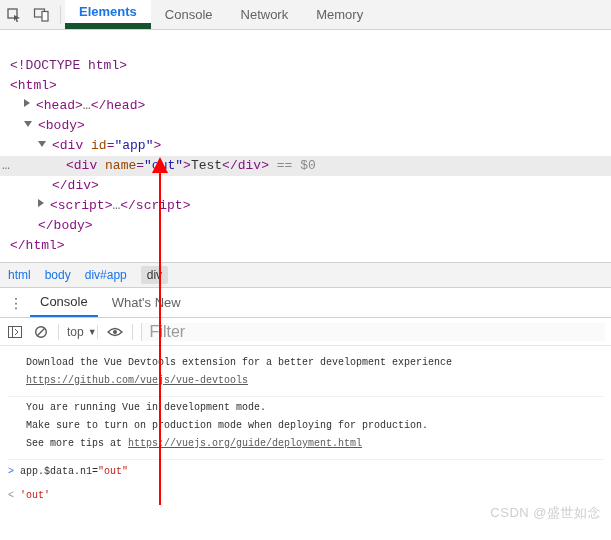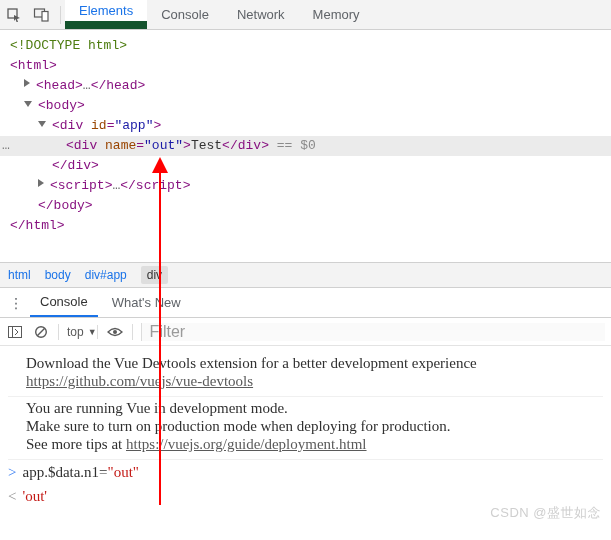--- a/index.html
+++ b/index.html
@@ -28,21 +28,21 @@
     display: flex; align-items: center; justify-content: center;
     color: #5a5a5a;
   }
   .topbar .divider { width:1px; height:18px; background:#d6d6d6; margin:0 4px; }
   .tabs { display:flex; align-items:stretch; height:100%; }
   .tab {
     padding: 0 14px;
     display:flex; align-items:center;
     color:#5f6368; font-size:13px;
   }
-  .tab.active { color:#1a73e8; border-bottom:8px solid #14532d; background:#fff; }
+  .tab.active { color:#1a73e8; border-bottom:6px solid #14532d; background:#fff;font-weight:bold; }
 
   
   .elements-panel {
     padding: 6px 4px 6px 10px;
     line-height: 20px;
     font-size: 13px;
     font-family: Consolas, "Courier New", monospace;
     height: 232px;
     overflow: hidden;
     position: relative;
@@ -63,21 +63,21 @@
     border-bottom:4px solid transparent;
     border-left:6px solid #6e6e6e;
     border-right:none;
     width:0; height:0;
   }
   .tag-ang { color:#881280; } 
   .tag-name { color:#881280; }
   .attr-name { color:#994500; }
   .attr-eq { color:#881280; }
   .attr-val { color:#1a1aa6; }
-  .doctype { color:#4d7c0f; }
+  .doctype { color:#701a75;margin-top:20px; }
   .ellip { color:#666; }
   .dollar  { color:#8a8a8a; }
   .node.selected {
     background:#ebebeb;
     margin-left:-10px; padding-left:66px;
     margin-right:-4px;
     position:relative;
   }
   .node.selected::before{
     content:"\2026"; 
@@ -125,22 +125,22 @@
   .filter {
     flex:1; border:none; outline:none; font-size:16px;
     border-left:1px solid #dcdcdc; padding-left:8px;
     height:18px; background:#fafafa;
   }
   .filter::placeholder{ color:#9a9a9a; }
   .tool-divider{ width:1px; height:16px; background:#dcdcdc;}
 
   
   .console-body {
-    font-family: Liberation Serif, serif;
-    font-size:15px;
+    font-family: Liberation Mono, monospace;
+    font-size:10px;
     line-height:18px;
     padding:6px 8px 0 8px;
     color:#303030;
   }
   .msg { padding:2px 0 6px 18px; border-bottom:1px solid #f0f0f0; position:relative;}
   .msg a { color:#5a5a5a; text-decoration:underline;}
   .cmd-row, .res-row { display:flex; gap:6px; padding:3px 0; }
   .cmd-row .chev { color:#367cf1; }
   .res-row .chev { color:#919191; }
   .res-val { color:#c41a16; }

